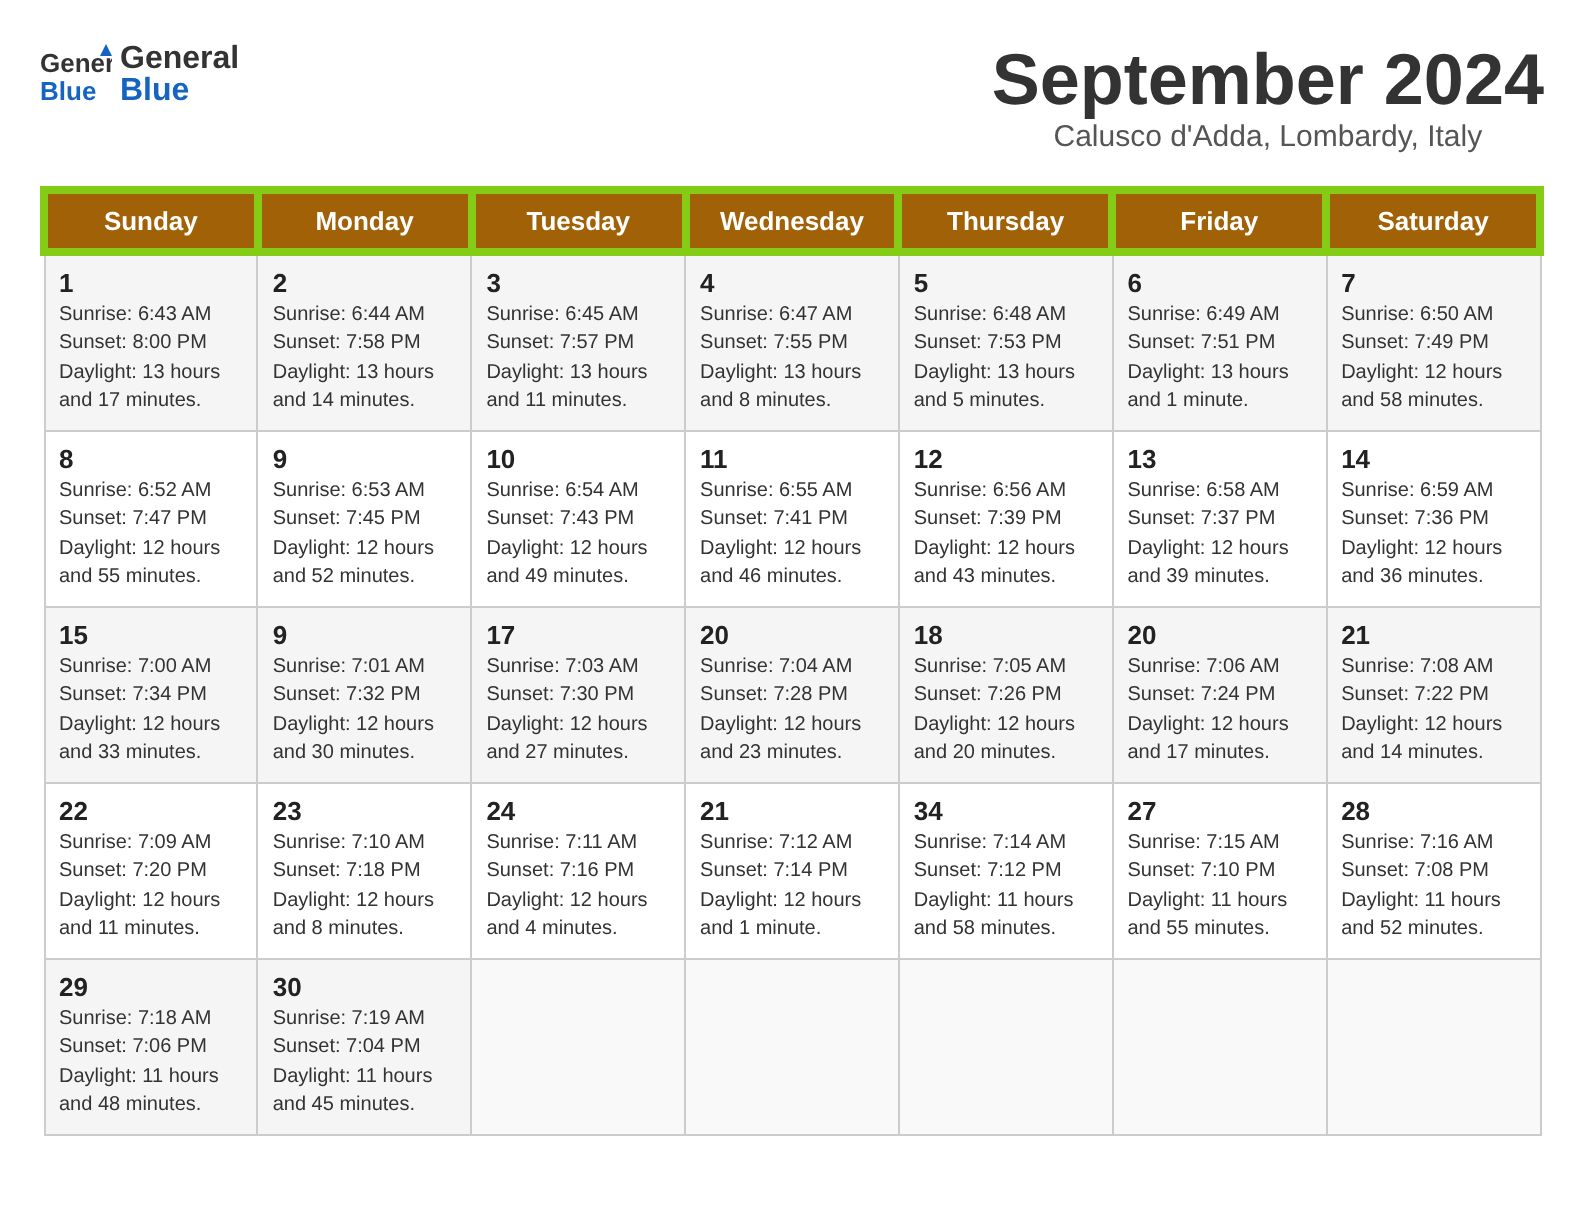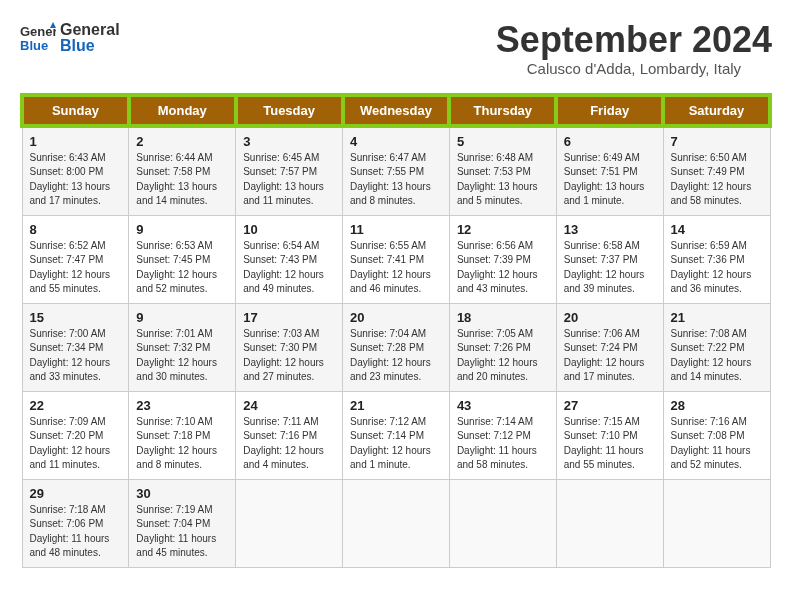--- a/index.html
+++ b/index.html
@@ -217,21 +217,21 @@
         </td>
         <td>
           <span class="day-num">24</span>
           <div class="day-info">Sunrise: 7:11 AM<br>Sunset: 7:16 PM<br>Daylight: 12 hours and 4 minutes.</div>
         </td>
         <td>
           <span class="day-num">21</span>
           <div class="day-info">Sunrise: 7:12 AM<br>Sunset: 7:14 PM<br>Daylight: 12 hours and 1 minute.</div>
         </td>
         <td>
-          <span class="day-num">43</span>
+          <span class="day-num">34</span>
           <div class="day-info">Sunrise: 7:14 AM<br>Sunset: 7:12 PM<br>Daylight: 11 hours and 58 minutes.</div>
         </td>
         <td>
           <span class="day-num">27</span>
           <div class="day-info">Sunrise: 7:15 AM<br>Sunset: 7:10 PM<br>Daylight: 11 hours and 55 minutes.</div>
         </td>
         <td>
           <span class="day-num">28</span>
           <div class="day-info">Sunrise: 7:16 AM<br>Sunset: 7:08 PM<br>Daylight: 11 hours and 52 minutes.</div>
         </td>

